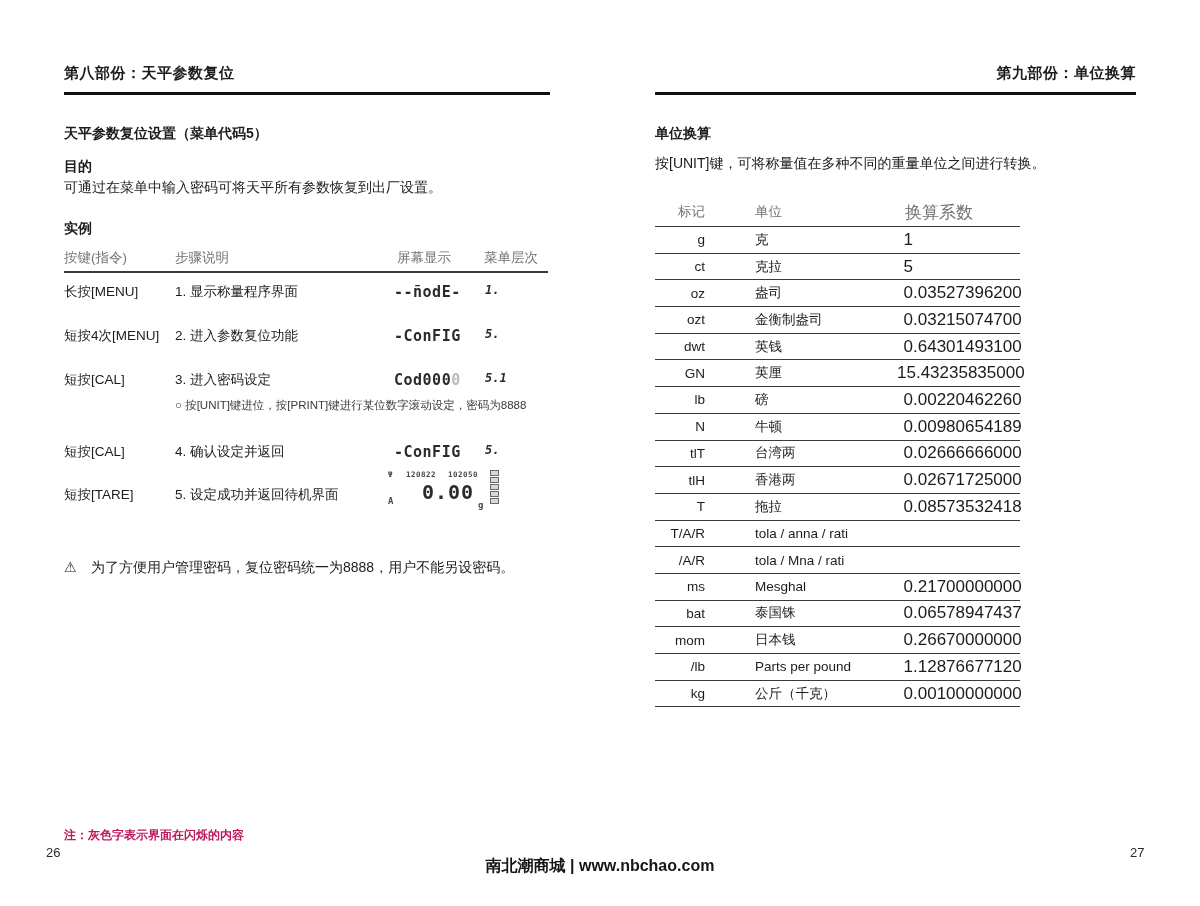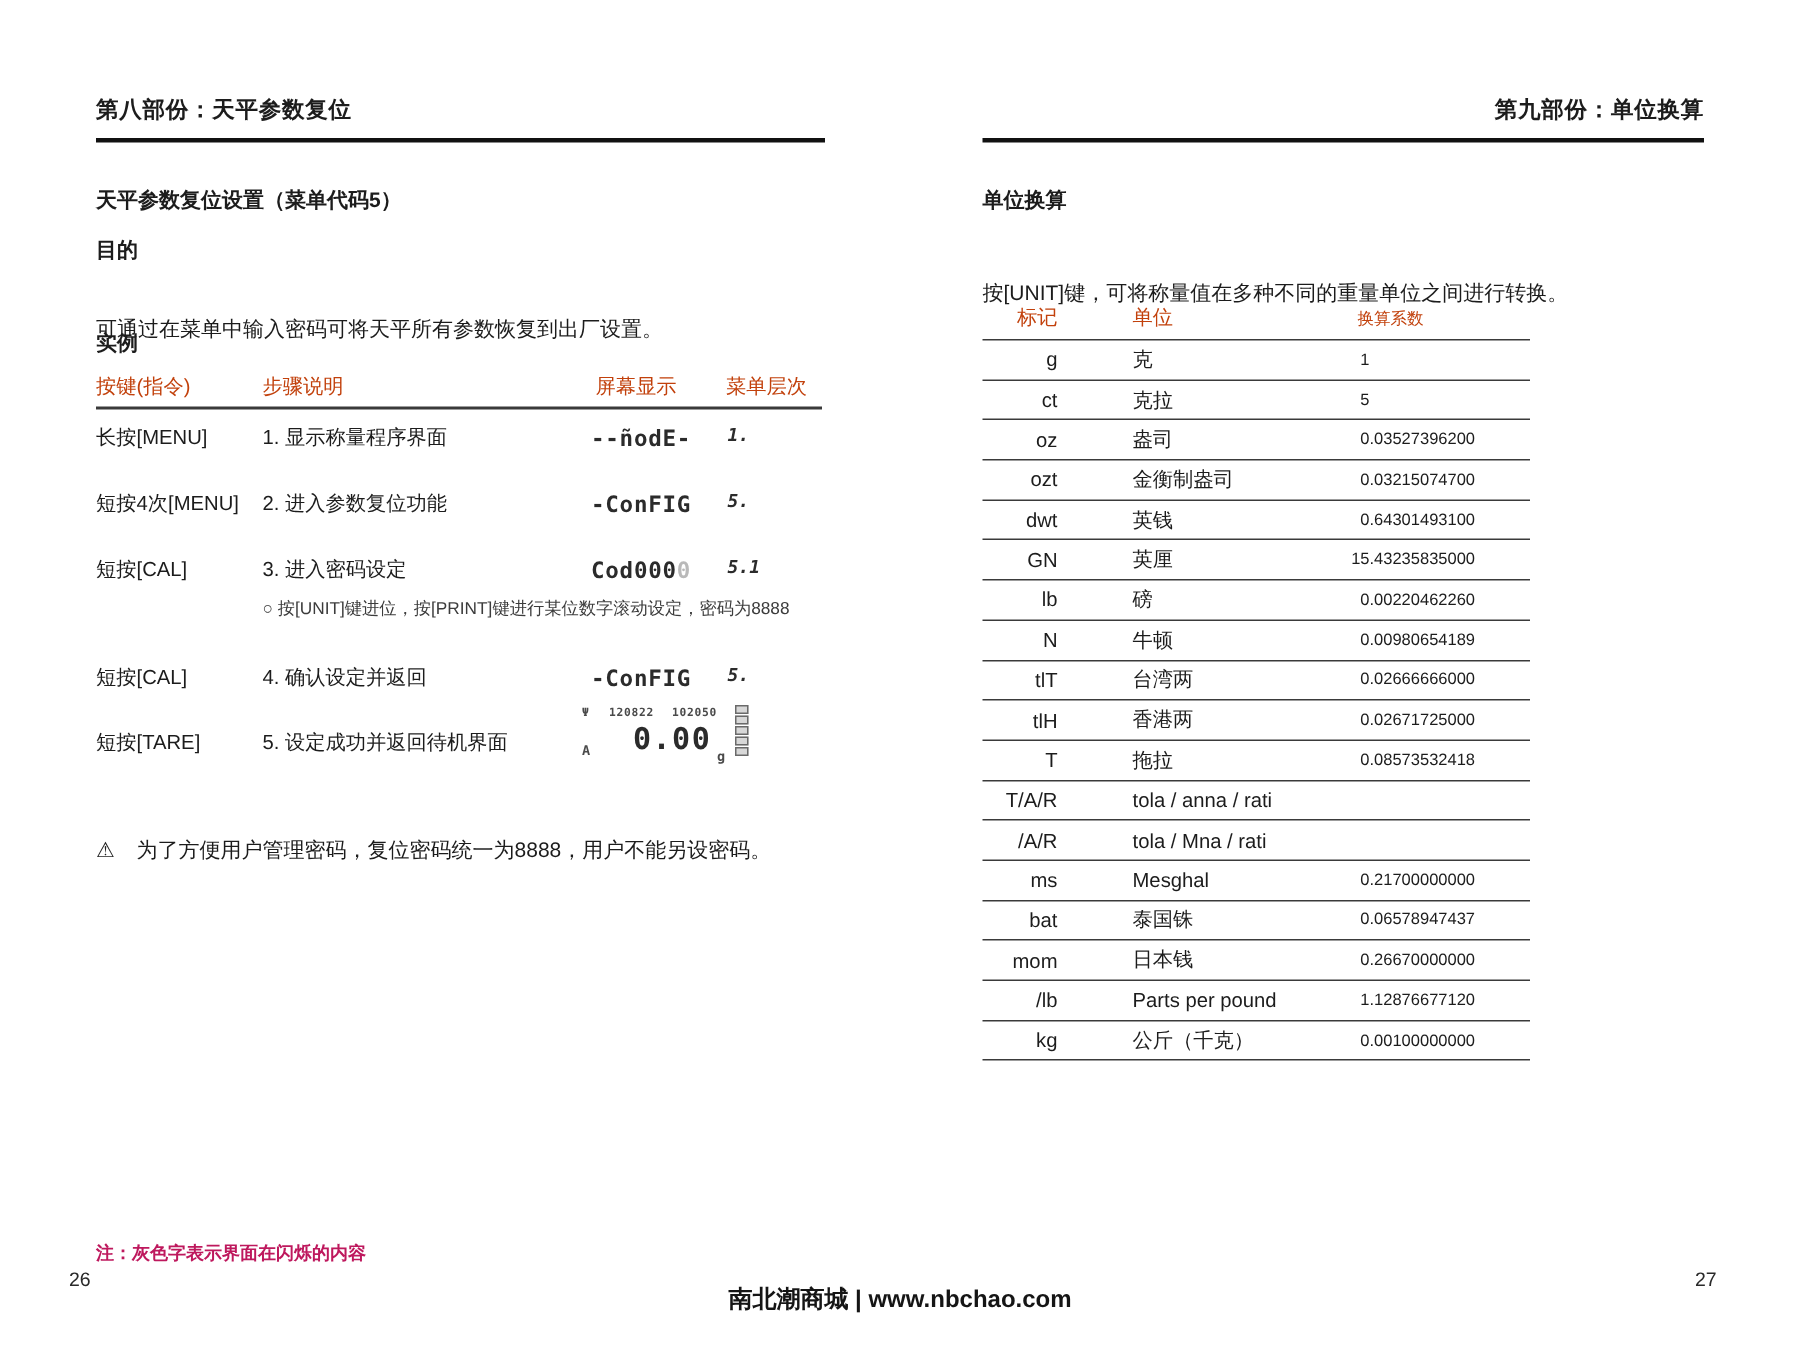--- a/index.html
+++ b/index.html
@@ -3,22 +3,22 @@
 <meta charset="utf-8">
 <style>
   * { margin:0; padding:0; box-sizing:border-box; }
   html,body { width:1200px; height:906px; background:#ffffff; }
   body { font-family:"Liberation Sans","DejaVu Sans",sans-serif; color:#1c1c1c; position:relative; overflow:hidden; }
   .abs { position:absolute; }
   .bold { font-weight:bold; }
   .sec-title { font-size:15px; font-weight:bold; letter-spacing:0.5px; }
   .rule-thick { height:3px; background:#111; }
   .rule-thin { height:1.5px; background:#3a3a3a; }
-  .body-text { font-size:14px;margin-top:32px; }
-  .tbl-head { font-size:13.5px; color:#c2410c; }
+  .body-text { font-size:14px; }
+  .tbl-head { font-size:13.5px; color:#737373; }
   
   #steps-rows .srow { position:absolute; left:0; width:500px; }
   .cell-key  { position:absolute; left:0;   width:108px; font-size:13.5px; }
   .cell-step { position:absolute; left:111px; width:218px; font-size:13.5px; }
   .cell-lcd  { position:absolute; left:330px; width:90px; text-align:left; }
   .cell-lvl  { position:absolute; left:421px; width:60px; }
   .lcd-font { font-family:"DejaVu Sans Mono",monospace; font-weight:bold; font-size:15px; letter-spacing:0.5px; color:#2b2b2b; white-space:nowrap; }
   .lcd-flash { color:#b9b9b9; }
   .lvl-font { font-family:"DejaVu Sans Mono",monospace; font-weight:bold; font-style:italic; font-size:12px; color:#2b2b2b; }
   .step-note { position:absolute; left:111px; top:27px; width:400px; font-size:11.5px; color:#3c3c3c; white-space:nowrap; }
@@ -26,21 +26,21 @@
   #lcd-screen { position:absolute; left:322px; top:-18px; width:124px; height:54px; }
   .lcd-tiny { font-family:"DejaVu Sans Mono",monospace; font-weight:bold; font-size:7.5px; color:#4a4a4a; letter-spacing:0.5px; }
   .lcd-big { font-family:"DejaVu Sans Mono",monospace; font-weight:bold; font-size:20px; color:#2b2b2b; letter-spacing:1px; }
   .icon-box { width:9px; height:6px; border:1px solid #6a6a6a; background:#d8d8d8; margin-bottom:1px; }
   
   #units-table { position:absolute; left:655px; top:198px; width:365px; }
   .urow { display:flex; align-items:center; height:26.7px; border-bottom:1.5px solid #3a3a3a; }
   .urow-head { height:29px; }
   .u-mark { width:50px; text-align:right; font-size:13.5px; }
   .u-unit { margin-left:50px; width:142px; text-align:left; font-size:13.5px; white-space:nowrap; }
-  .u-factor { width:123px; font-size:11px; white-space:nowrap; }
+  .u-factor { width:123px; font-size:17px; white-space:nowrap; }
   .fint { display:inline-block; min-width:16px; text-align:right; }
   .warn-icon { font-size:14px; color:#222; }
   .small-note { font-size:12px; font-weight:600; color:#be185d; }
   .page-num { font-size:13px; color:#2a2a2a; }
   .footer { font-size:16px; font-weight:bold; color:#151515; }
 </style>
 </head>
 <body>
 
 <div class="abs" style="left:0;top:0;width:600px;height:906px;">

